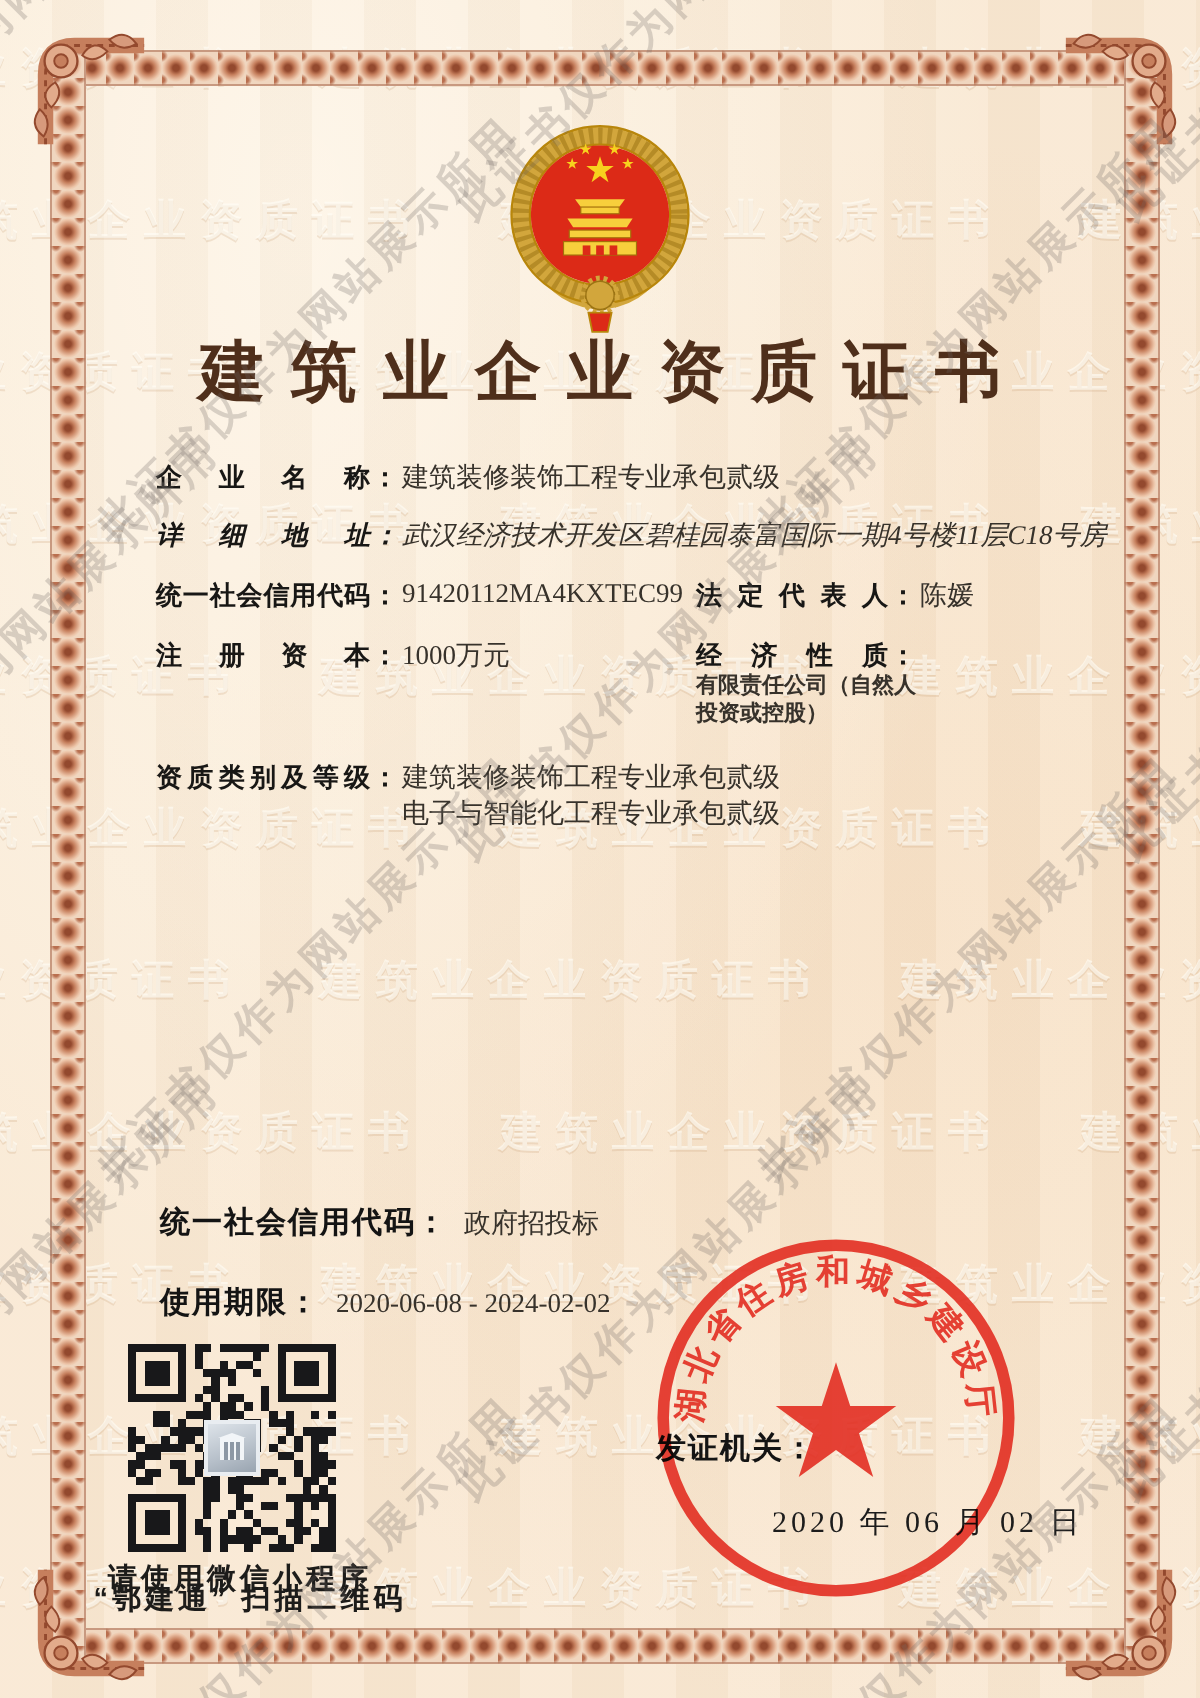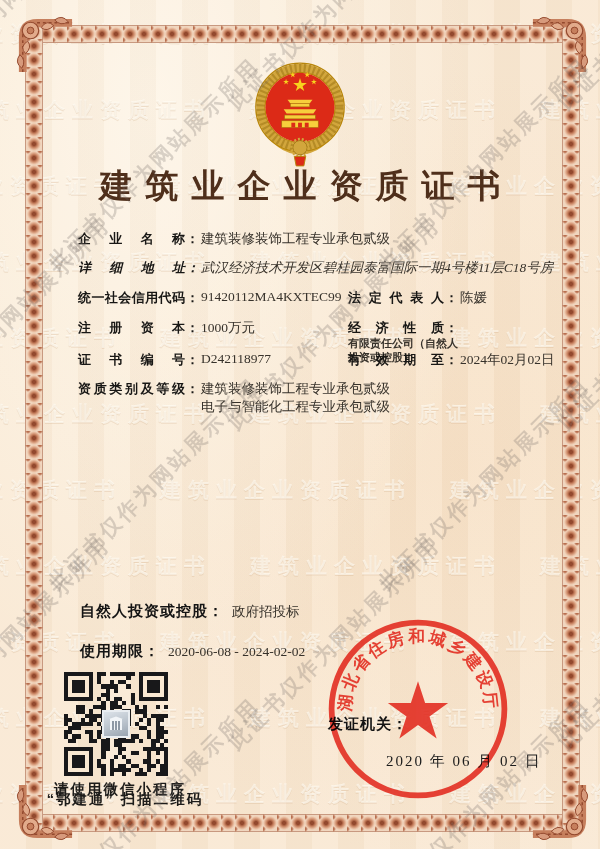--- a/index.html
+++ b/index.html
@@ -223,33 +223,27 @@
       </span>
     </div>
 
     <div class="row r4">
       <span class="flabel">注册资本</span><span class="fcolon">：</span><span class="fvalue">1000万元</span>
       <span class="cell-r">
         <span class="flabel">经济性质</span><span class="fcolon">：</span><span class="fvalue val-wrap">有限责任公司（自然人投资或控股）</span>
       </span>
     </div>
 
-    <div class="row r5">
-      <span class="flabel">证书编号</span><span class="fcolon">：</span><span class="fvalue">D242118977</span>
-      <span class="cell-r">
-        <span class="flabel">有效期至</span><span class="fcolon">：</span><span class="fvalue">2024年02月02日</span>
-      </span>
-    </div>
 
     <div class="row r6">
       <span class="flabel">资质类别及等级</span><span class="fcolon">：</span><span class="fvalue qual-lines"><span style="display:block">建筑装修装饰工程专业承包贰级</span><span style="display:block">电子与智能化工程专业承包贰级</span></span>
     </div>
 
     <div class="row u1">
-      <span class="u-label">自然人投资或控股：</span><span class="u-value">政府招投标</span>
+      <span class="u-label">统一社会信用代码：</span><span class="u-value">政府招投标</span>
     </div>
     <div class="row u2">
       <span class="u-label">使用期限：</span><span class="u-value">2020-06-08 - 2024-02-02</span>
     </div>
 
     <div class="qr" id="qrHost"><svg xmlns="http://www.w3.org/2000/svg" viewBox="0 0 25 25" width="104" height="104" shape-rendering="crispEdges">
           <rect x="8" y="0" width="1" height="1" fill="#18181a"></rect>
           <rect x="9" y="0" width="1" height="1" fill="#18181a"></rect>
           <rect x="11" y="0" width="1" height="1" fill="#18181a"></rect>
           <rect x="12" y="0" width="1" height="1" fill="#18181a"></rect>

